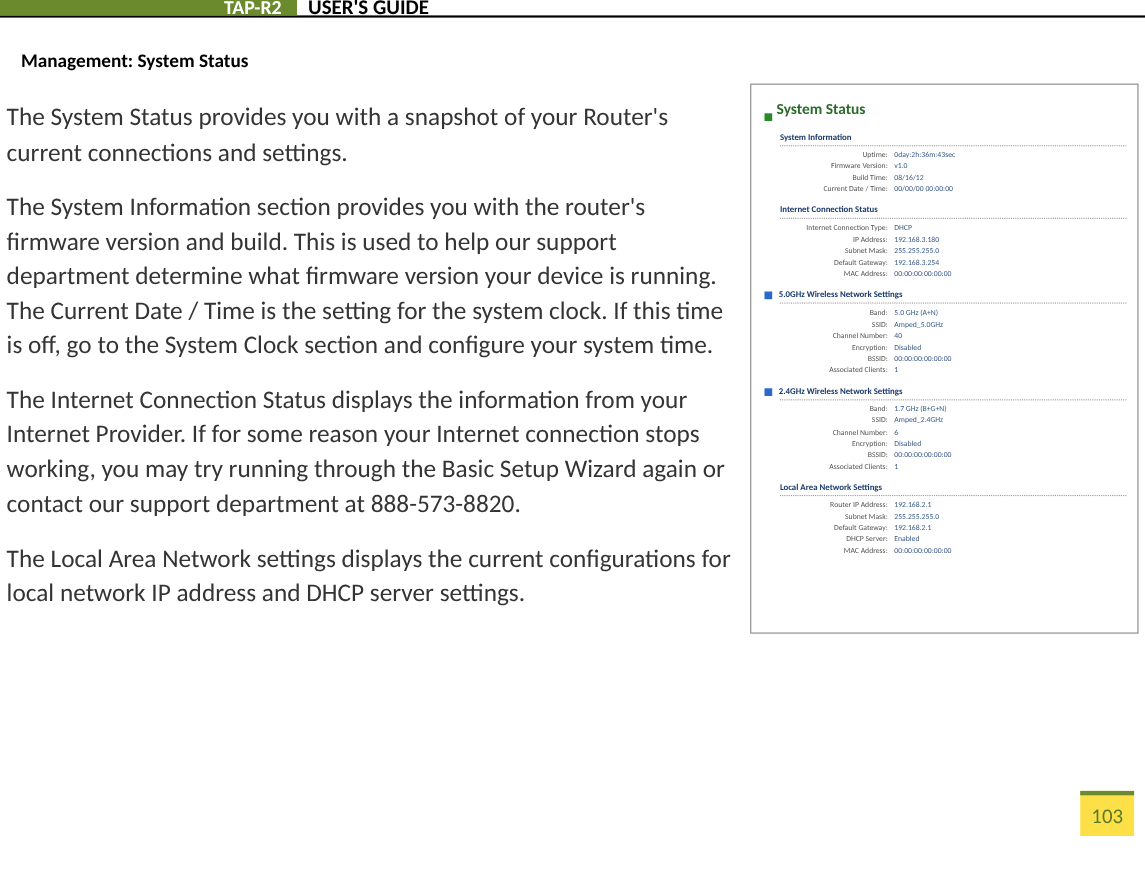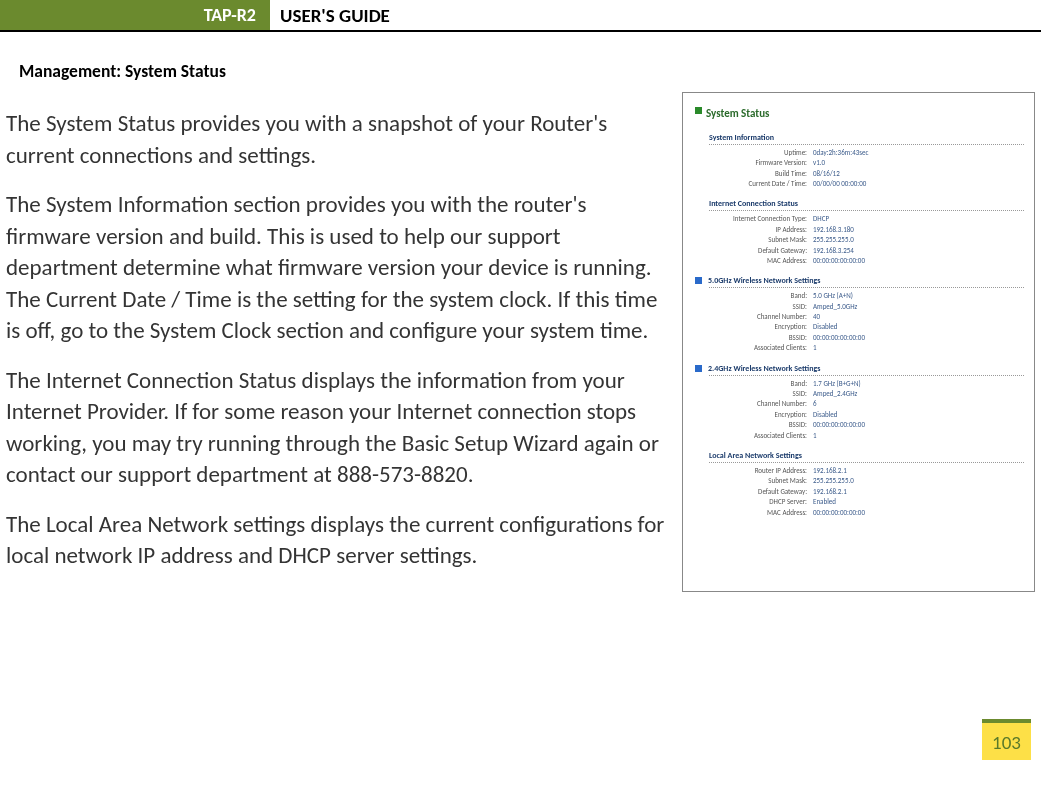--- a/index.html
+++ b/index.html
@@ -7,21 +7,21 @@
     font-family: "Calibri", "Segoe UI", Arial, sans-serif;
     background: #fff;
     width: 1041px;
     height: 791px;
     position: relative;
     color: #3a3a3a;
   }
   .header-bar {
     display: flex;
     align-items: stretch;
-    height: 32px;
+    height: 16px;
     border-bottom: 2px solid #000;
     margin-bottom: 28px;
   }
   .header-green {
     background: #6b8a2e;
     color: #fff;
     font-weight: bold;
     font-size: 18px;
     display: flex;
     align-items: center;
@@ -68,24 +68,24 @@
     font-size: 7.5px;
     line-height: 1.35;
     padding: 14px 10px 10px 12px;
     color: #4a4a4a;
     height: 500px;
     overflow: hidden;
   }
   .ss-main-title {
     color: #2a6a2a;
     font-weight: bold;
-    font-size: 11px;
+    font-size: 14px;
     margin-bottom: 10px;
     display: flex;
-    align-items: flex-start;
+    align-items: flex-end;
     gap: 4px;
   }
   .ss-main-title .sq {
     width: 7px; height: 7px; background: #2a8a2a; display:inline-block;
   }
   .ss-sec-title {
     color: #1a3a6a;
     font-weight: bold;
     font-size: 8px;
     margin: 10px 0 3px 14px;

